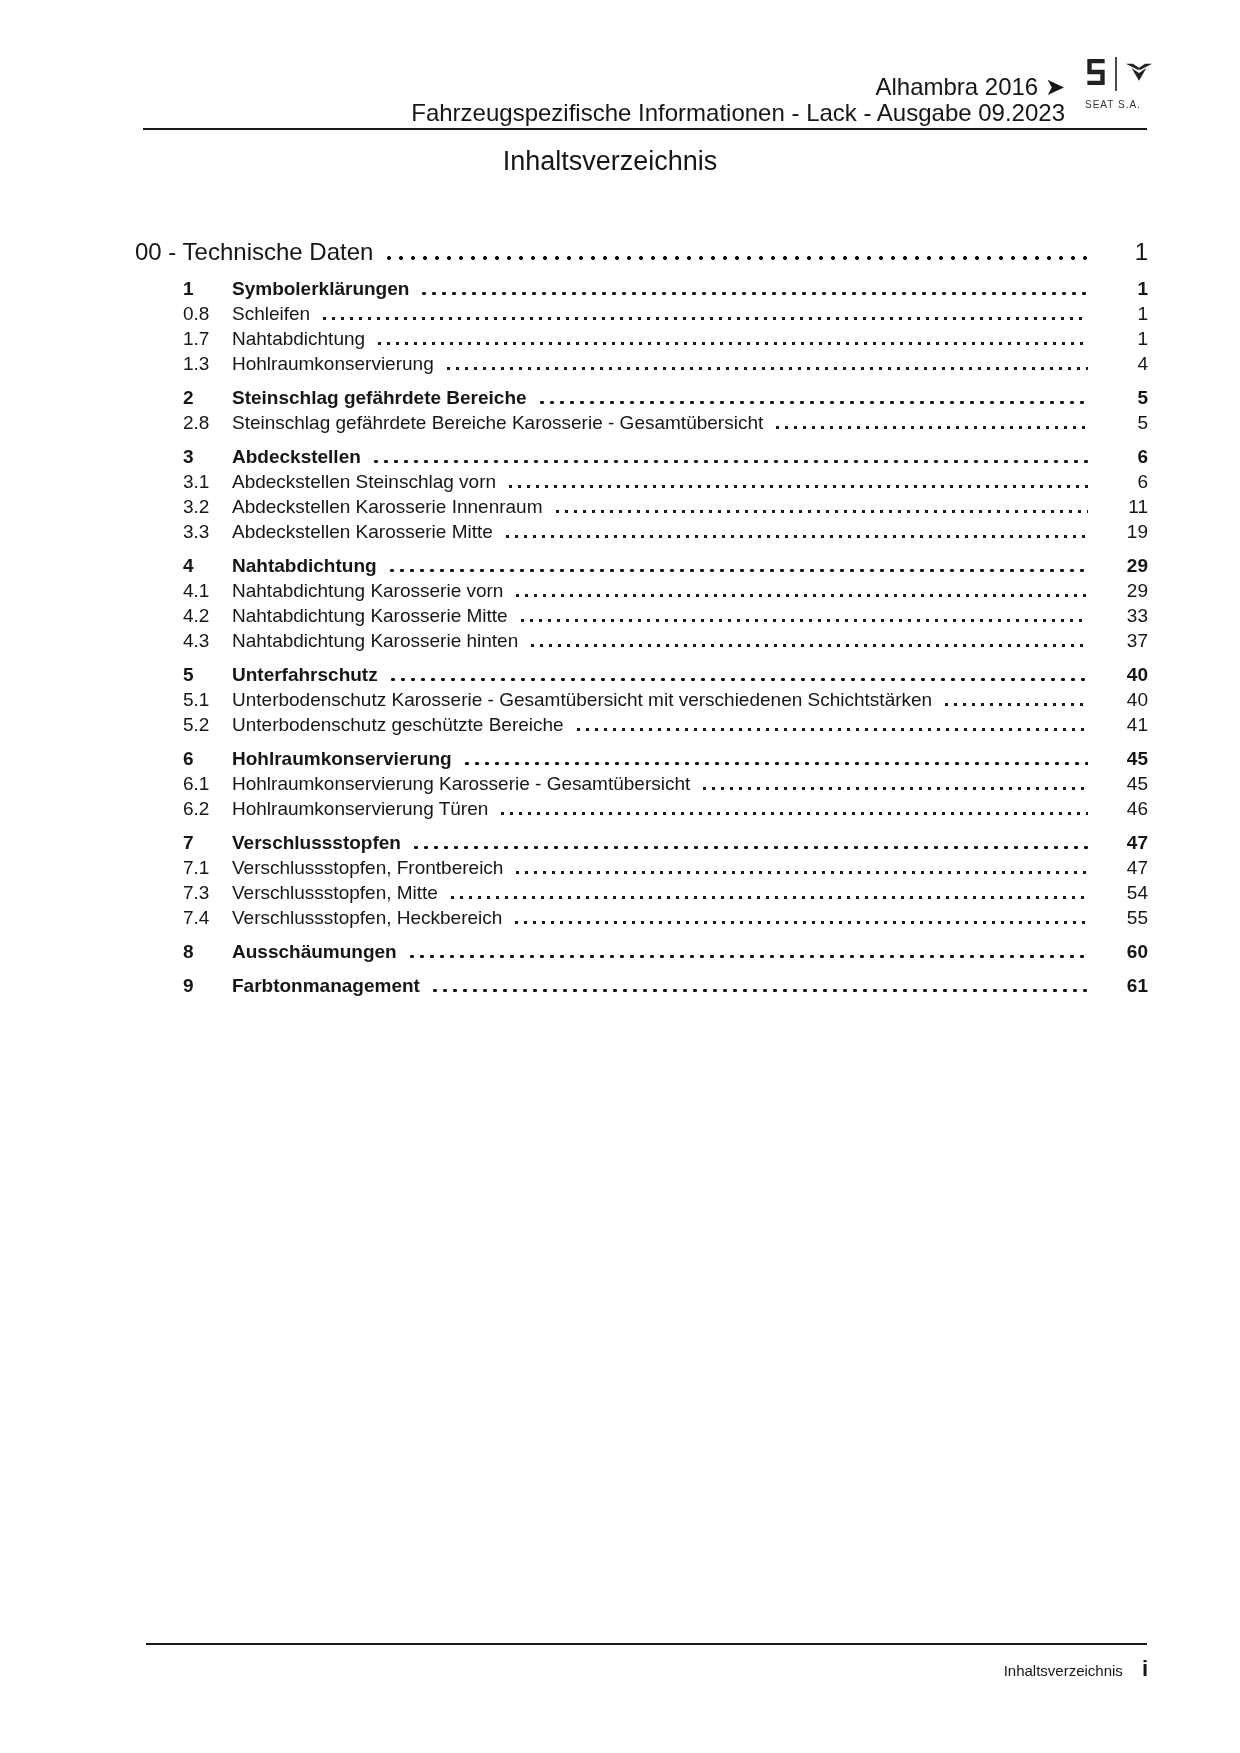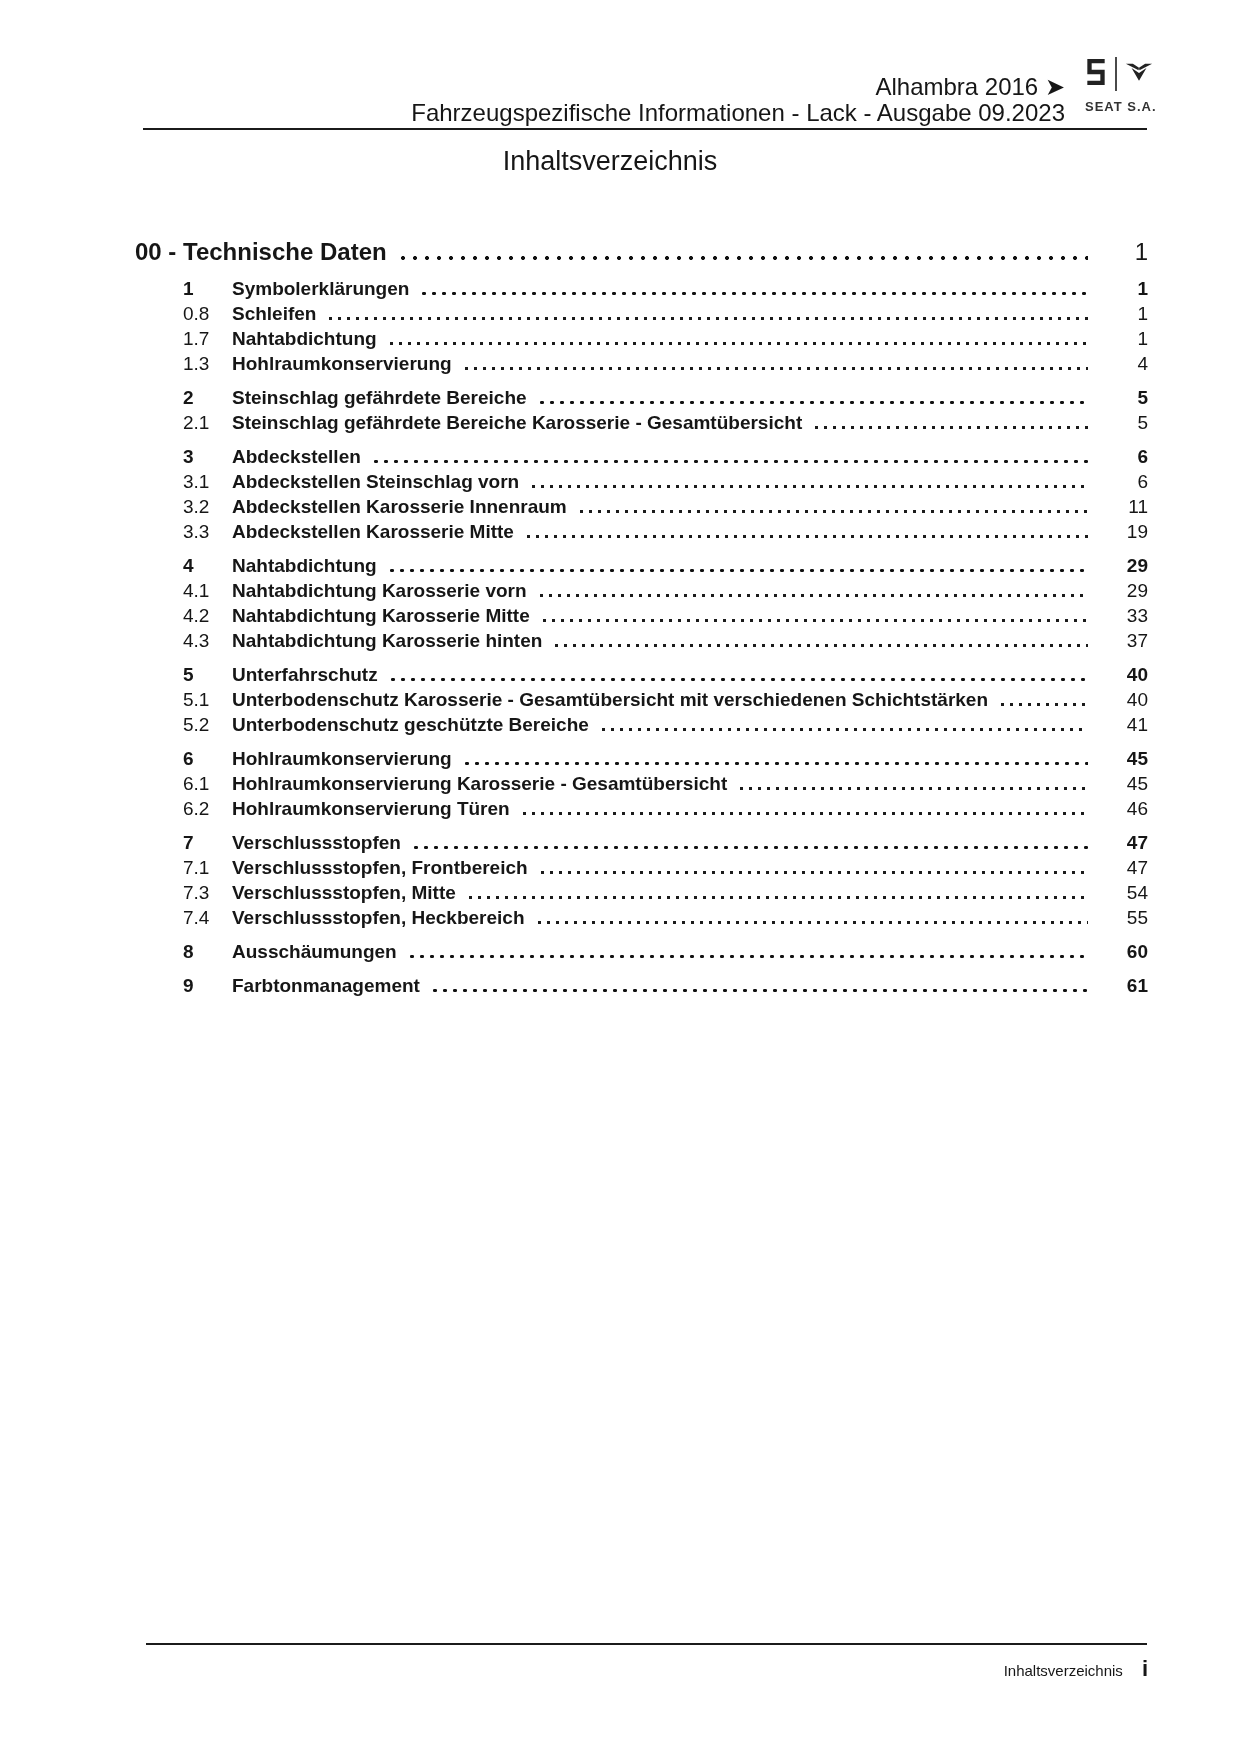--- a/index.html
+++ b/index.html
@@ -19,21 +19,21 @@
     font-size:24px; line-height:26px;
     white-space:nowrap;
   }
   .brand {
     position:absolute; top:56px; left:1085px; width:70px;
   }
   .brand-logos { display:flex; align-items:center; gap:8px; height:36px; }
   .brand-divider { width:2px; height:34px; background:#4a4a4a; }
   .brand-caption {
     margin-top:7px;
-    font-size:13px; font-weight:bold; letter-spacing:1px;
+    font-size:10px; font-weight:normal; letter-spacing:1px;
     color:#333; white-space:nowrap;
   }
   .header-rule {
     position:absolute; top:128px; left:143px; width:1004px; height:2px;
     background:#1b1b1b;
   }
 
   
   .doc-title {
     position:absolute; top:146px; left:135px; width:950px;
@@ -45,21 +45,21 @@
   
   .toc {
     position:absolute; top:237px; left:135px; width:1013px;
   }
   .row {
     display:flex; align-items:baseline;
     white-space:nowrap;
     font-size:19px; line-height:25px;
   }
   .row .num  { flex:none; width:49px; }
-  .row .ttl  { flex:none;font-weight:bold; }
+  .row .ttl  { flex:none; }
   .row .pg   { flex:none; width:46px; text-align:right; }
   .leader {
     flex:1 1 auto; min-width:14px;
     height:7px; align-self:flex-end;
     margin:0 14px 4px 10px;
     background-image:radial-gradient(circle, #1b1b1b 1.5px, transparent 1.8px);
     background-size:9px 7px;
     background-repeat:repeat-x;
     background-position:left bottom;
   }
@@ -157,21 +157,21 @@
   </div>
       </div>
       <div class="group">
         <div class="row level1">
     <span class="cell num">2</span>
     <span class="cell ttl">Steinschlag gefährdete Bereiche</span>
     <span class="leader"></span>
     <span class="cell pg">5</span>
   </div>
         <div class="row level2">
-    <span class="cell num">2.1</span>
+    <span class="cell num">2.8</span>
     <span class="cell ttl">Steinschlag gefährdete Bereiche Karosserie - Gesamtübersicht</span>
     <span class="leader"></span>
     <span class="cell pg">5</span>
   </div>
       </div>
       <div class="group">
         <div class="row level1">
     <span class="cell num">3</span>
     <span class="cell ttl">Abdeckstellen</span>
     <span class="leader"></span>

